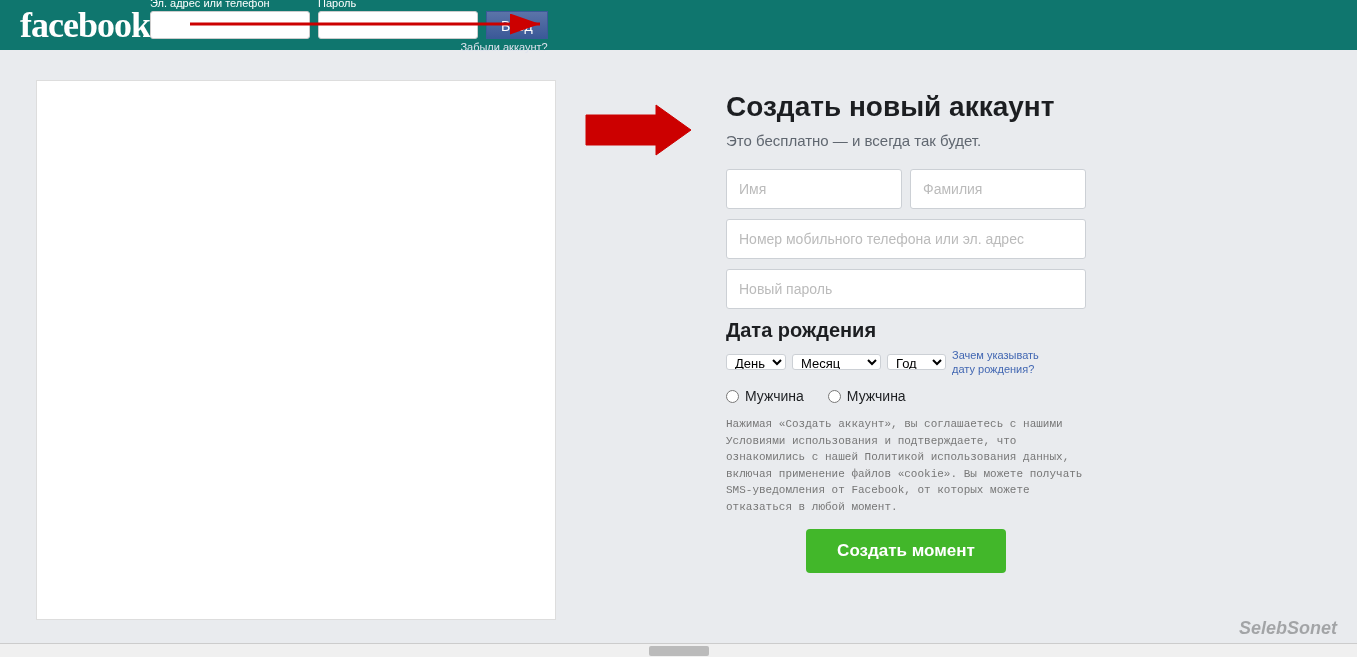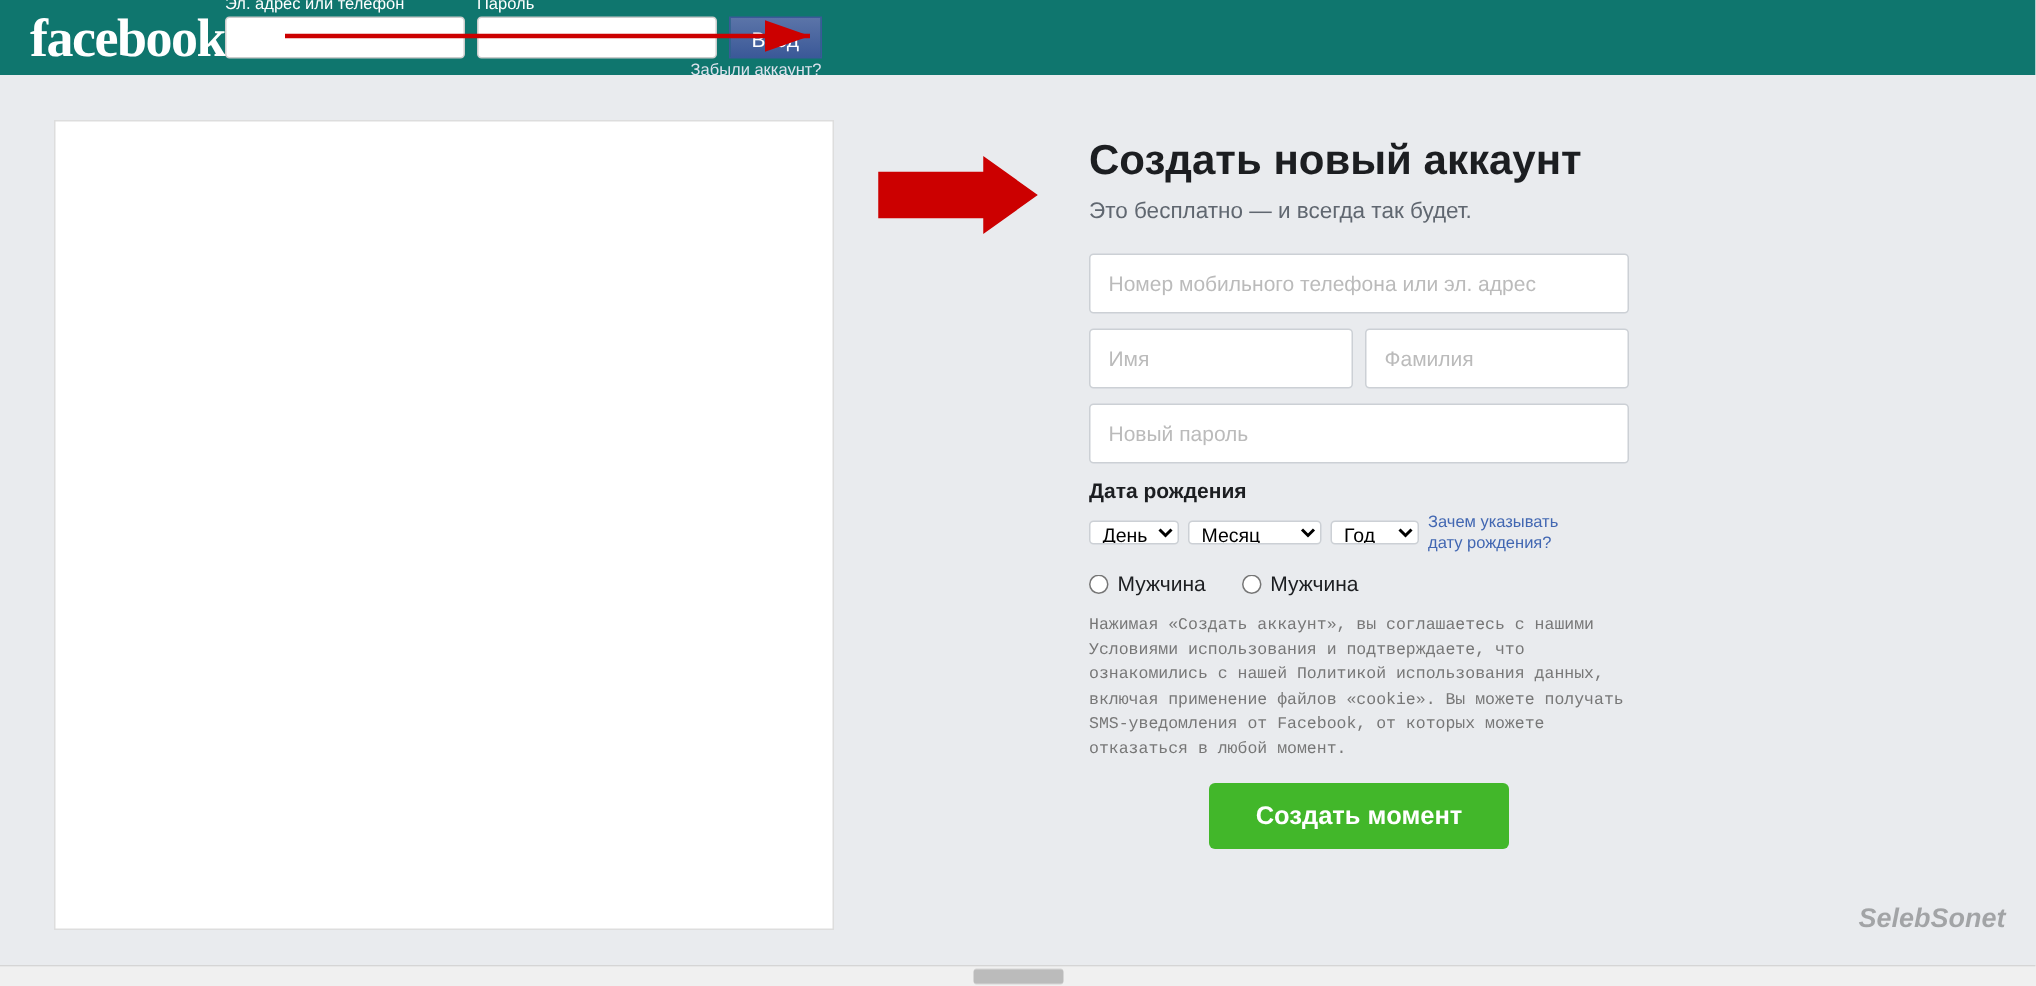--- a/index.html
+++ b/index.html
@@ -99,21 +99,21 @@
 
     .form-input::placeholder {
       color: #bbb;
     }
 
     .form-row .form-input {
       flex: 1;
     }
 
     .dob-label {
-      font-size: 14px;
+      font-size: 20px;
       font-weight: bold;
       color: #1c1e21;
       margin-bottom: 6px;
       margin-top: 6px;
     }
 
     .dob-row {
       display: flex;
       align-items: center;
       gap: 6px;
@@ -172,21 +172,21 @@
       border: none;
       border-radius: 4px;
       cursor: pointer;
       margin: 0 auto;
       text-align: center;
     }
 
     
     #watermark {
       position: fixed;
-      bottom: 34px;
+      bottom: 18px;
       right: 20px;
       color: rgba(0,0,0,0.3);
       font-size: 18px;
       font-weight: bold;
       font-style: italic;
     }
 
     
     body::-webkit-scrollbar { width: 12px; }
     body::-webkit-scrollbar-track { background: #f1f1f1; }
@@ -290,26 +290,26 @@
         </defs>
         <polygon points="10,15 80,15 80,5 115,30 80,55 80,45 10,45" fill="#cc0000" stroke="#cc0000" stroke-width="1"></polygon>
       </svg>
     </div>
 
     <div id="reg-form-container">
       <h1 id="reg-title">Создать новый аккаунт</h1>
       <p id="reg-subtitle">Это бесплатно — и всегда так будет.</p>
 
       <div class="form-row">
-        <input type="text" class="form-input" placeholder="Номер мобильного телефона или эл. адрес" style="">
-      </div>
-
-      <div class="form-row">
         <input type="text" class="form-input" placeholder="Имя" style="">
         <input type="text" class="form-input" placeholder="Фамилия" style="">
+      </div>
+
+      <div class="form-row">
+        <input type="text" class="form-input" placeholder="Номер мобильного телефона или эл. адрес" style="">
       </div>
 
       <div class="form-row">
         <input type="password" class="form-input" placeholder="Новый пароль" style="">
       </div>
 
       <div class="dob-label">Дата рождения</div>
 
       <div class="dob-row">
         <select class="dob-select"><option>День</option><option value="1">1</option><option value="2">2</option><option value="3">3</option><option value="4">4</option><option value="5">5</option><option value="6">6</option><option value="7">7</option><option value="8">8</option><option value="9">9</option><option value="10">10</option><option value="11">11</option><option value="12">12</option><option value="13">13</option><option value="14">14</option><option value="15">15</option><option value="16">16</option><option value="17">17</option><option value="18">18</option><option value="19">19</option><option value="20">20</option><option value="21">21</option><option value="22">22</option><option value="23">23</option><option value="24">24</option><option value="25">25</option><option value="26">26</option><option value="27">27</option><option value="28">28</option><option value="29">29</option><option value="30">30</option><option value="31">31</option></select>

